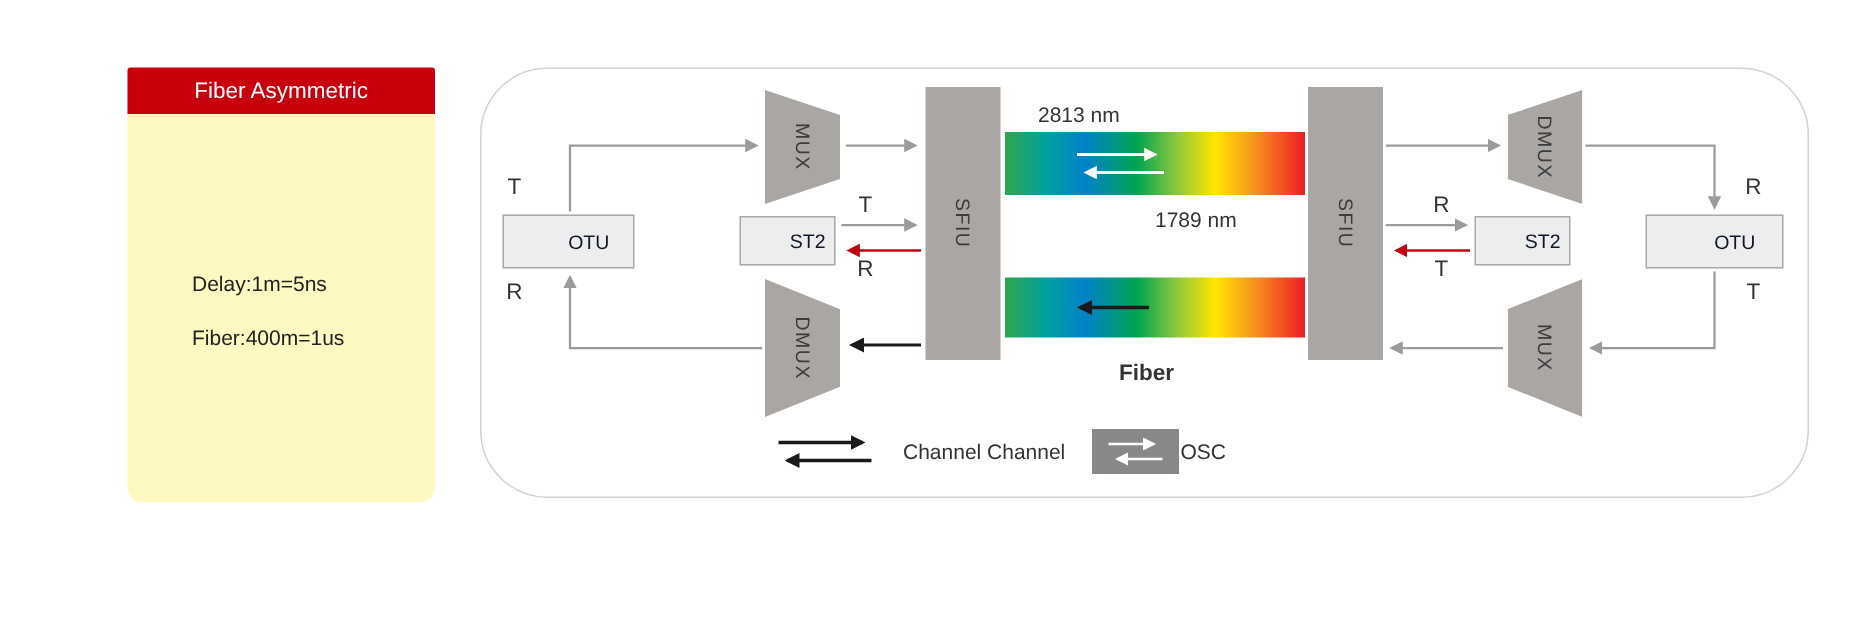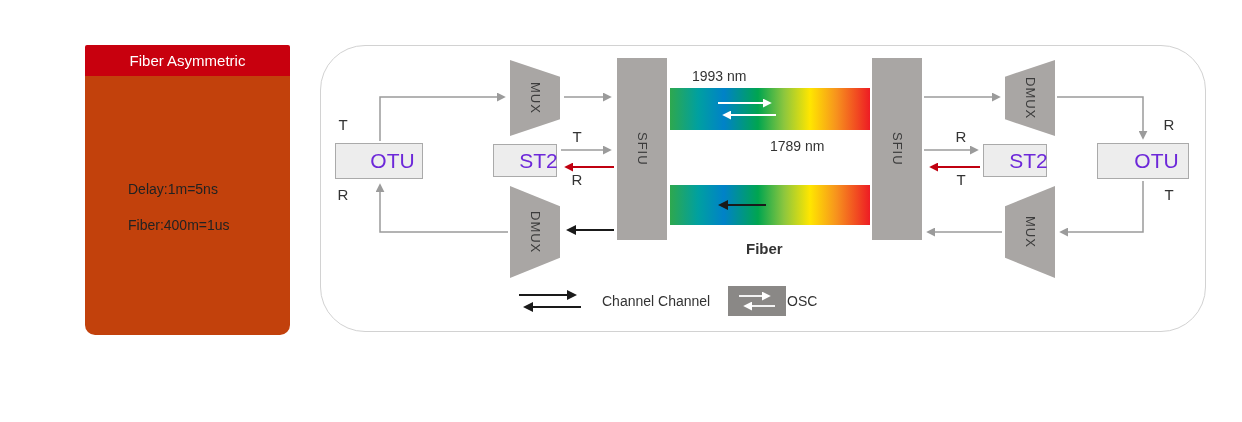--- a/index.html
+++ b/index.html
@@ -10,37 +10,37 @@
   .abs{position:absolute;}
 
   
   .card{left:65px;top:45px;width:205px;height:290px;}
   .card-header{
     position:absolute;left:0;top:0;width:100%;height:31px;background:#c8000e;
     color:#fff;font-size:15px;display:flex;align-items:center;justify-content:center;
     border-radius:2px 2px 0 0;
   }
   .card-body{
-    position:absolute;left:0;top:31px;width:100%;height:259px;background:#c2410c;
+    position:absolute;left:0;top:31px;width:100%;height:259px;background:#fef9c3;
     border-radius:0 0 10px 10px;
   }
   .card-line{position:absolute;left:43px;font-size:14px;color:#222;white-space:nowrap;}
   .card-line.l1{top:105px;}
   .card-line.l2{top:141px;}
 
   
   .panel{
     left:300px;top:45px;width:884px;height:285px;background:#fff;
     border:1px solid #d2d2d2;border-radius:45px;
   }
 
   
   .box{
     background:#ededed;border:1px solid #aaa;display:flex;align-items:center;
-    justify-content:center;font-size:21px;color:#6d28d9;box-sizing:border-box;padding-left:27px;
+    justify-content:center;font-size:13px;color:#0f172a;box-sizing:border-box;padding-left:27px;
   }
   
   .block{
     background:#a9a6a4;display:flex;align-items:center;justify-content:center;
     color:#3c3c3c;font-size:13px;box-sizing:border-box;
   }
   .vtext{writing-mode:vertical-rl;text-orientation:mixed;letter-spacing:1px;}
   .trap-left{clip-path:polygon(0 0, 100% 22%, 100% 78%, 0 100%);}
   .trap-right{clip-path:polygon(0 22%, 100% 0, 100% 100%, 0 78%);}
 
@@ -91,21 +91,21 @@
   <div class="abs lbl" style="left:548px;top:171px;">R</div>
 
   <div class="abs block trap-left" style="left:490px;top:186px;width:50px;height:92px;">
     <span class="vtext">DMUX</span>
   </div>
 
   <div class="abs block" style="left:597px;top:58px;width:50px;height:182px;">
     <span class="vtext">SFIU</span>
   </div>
 
-  <div class="abs txt" style="left:672px;top:68px;">1993 nm</div>
+  <div class="abs txt" style="left:672px;top:68px;">2813 nm</div>
 
   <div class="abs spectrum" style="left:650px;top:88px;width:200px;height:42px;">
     <svg class="abs" style="left:40px;top:6px;" width="80" height="30" viewBox="0 0 80 30">
       <line x1="8" y1="9" x2="60" y2="9" stroke="#ffffff" stroke-width="2" marker-end="url(#m-white)"></line>
       <line x1="66" y1="21" x2="14" y2="21" stroke="#ffffff" stroke-width="2" marker-end="url(#m-white)"></line>
     </svg>
   </div>
 
   <div class="abs txt" style="left:750px;top:138px;">1789 nm</div>
 

